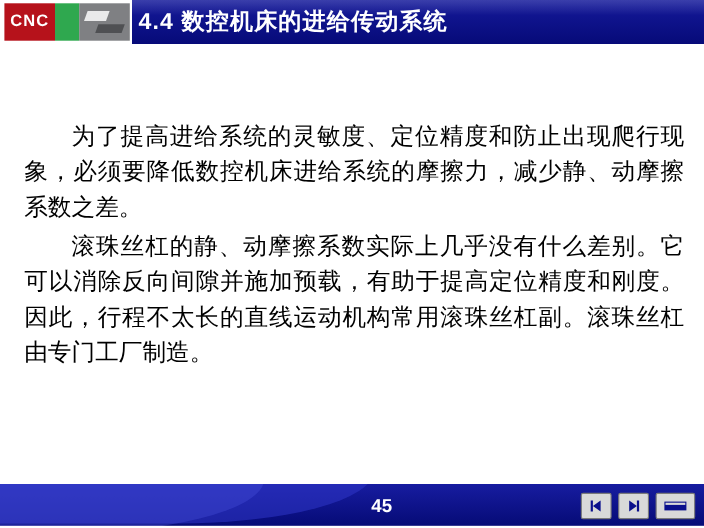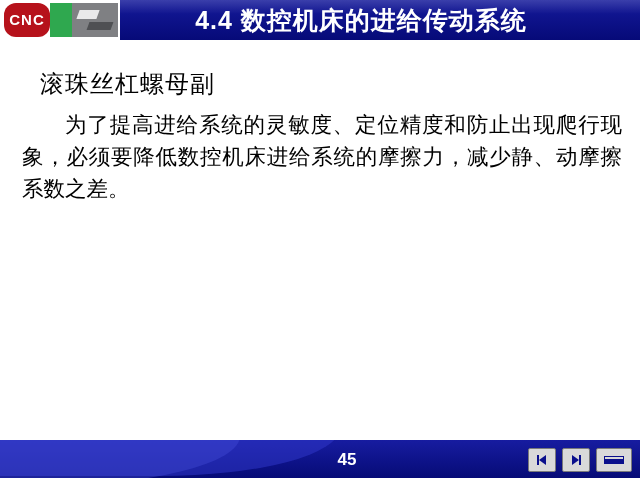--- a/index.html
+++ b/index.html
@@ -47,21 +47,20 @@
     width: 46px;
     height: 34px;
     background: #b6121b;
     color: #ffffff;
     font-family: "Liberation Sans", sans-serif;
     font-weight: bold;
     font-size: 15px;
     letter-spacing: 1px;
     line-height: 34px;
     text-align: center;
-    border-radius: 12px;
   }
   .logo-green {
     position: absolute;
     left: 50px;
     top: 3px;
     width: 22px;
     height: 34px;
     background: #2fa84f;
   }
   .logo-art {
@@ -96,23 +95,22 @@
   .header-title {
     position: absolute;
     left: 126px;
     top: 0;
     width: 470px;
     height: 40px;
     line-height: 40px;
     color: #ffffff;
     font-family: "Liberation Sans", sans-serif;
     font-weight: bold;
-    font-size: 25px;
+    font-size: 21px;
     letter-spacing: 1px;
-    text-align: center;
     white-space: nowrap;
   }
   .header-shine {
     position: absolute;
     left: 120px;
     top: 0;
     width: 520px;
     height: 14px;
     background: linear-gradient(180deg, rgba(255,255,255,0.16) 0%, rgba(255,255,255,0.0) 100%);
     pointer-events: none;
@@ -236,22 +234,22 @@
     <div class="logo-box">
       <div class="logo-cnc">CNC</div>
       <div class="logo-green"></div>
       <div class="logo-art"></div>
     </div>
     <div class="header-title">4.4  数控机床的进给传动系统</div>
     <div class="header-shine"></div>
   </div>
 
   <div class="content">
-    <div class="subtitle">滚珠丝杠螺母副</div>
     <div class="para para1">为了提高进给系统的灵敏度、定位精度和防止出现爬行现象，必须要降低数控机床进给系统的摩擦力，减少静、动摩擦系数之差。</div>
+    <div class="para para2">滚珠丝杠的静、动摩擦系数实际上几乎没有什么差别。它可以消除反向间隙并施加预载，有助于提高定位精度和刚度。因此，行程不太长的直线运动机构常用滚珠丝杠副。滚珠丝杠由专门工厂制造。</div>
   </div>
 
   <div class="footer">
     <div class="footer-curve"></div>
     <div class="footer-curve2"></div>
     <div class="page-number">45</div>
     <div class="nav">
       <div class="nav-btn">
         <span>
           <svg width="14" height="12" viewBox="0 0 14 12">

